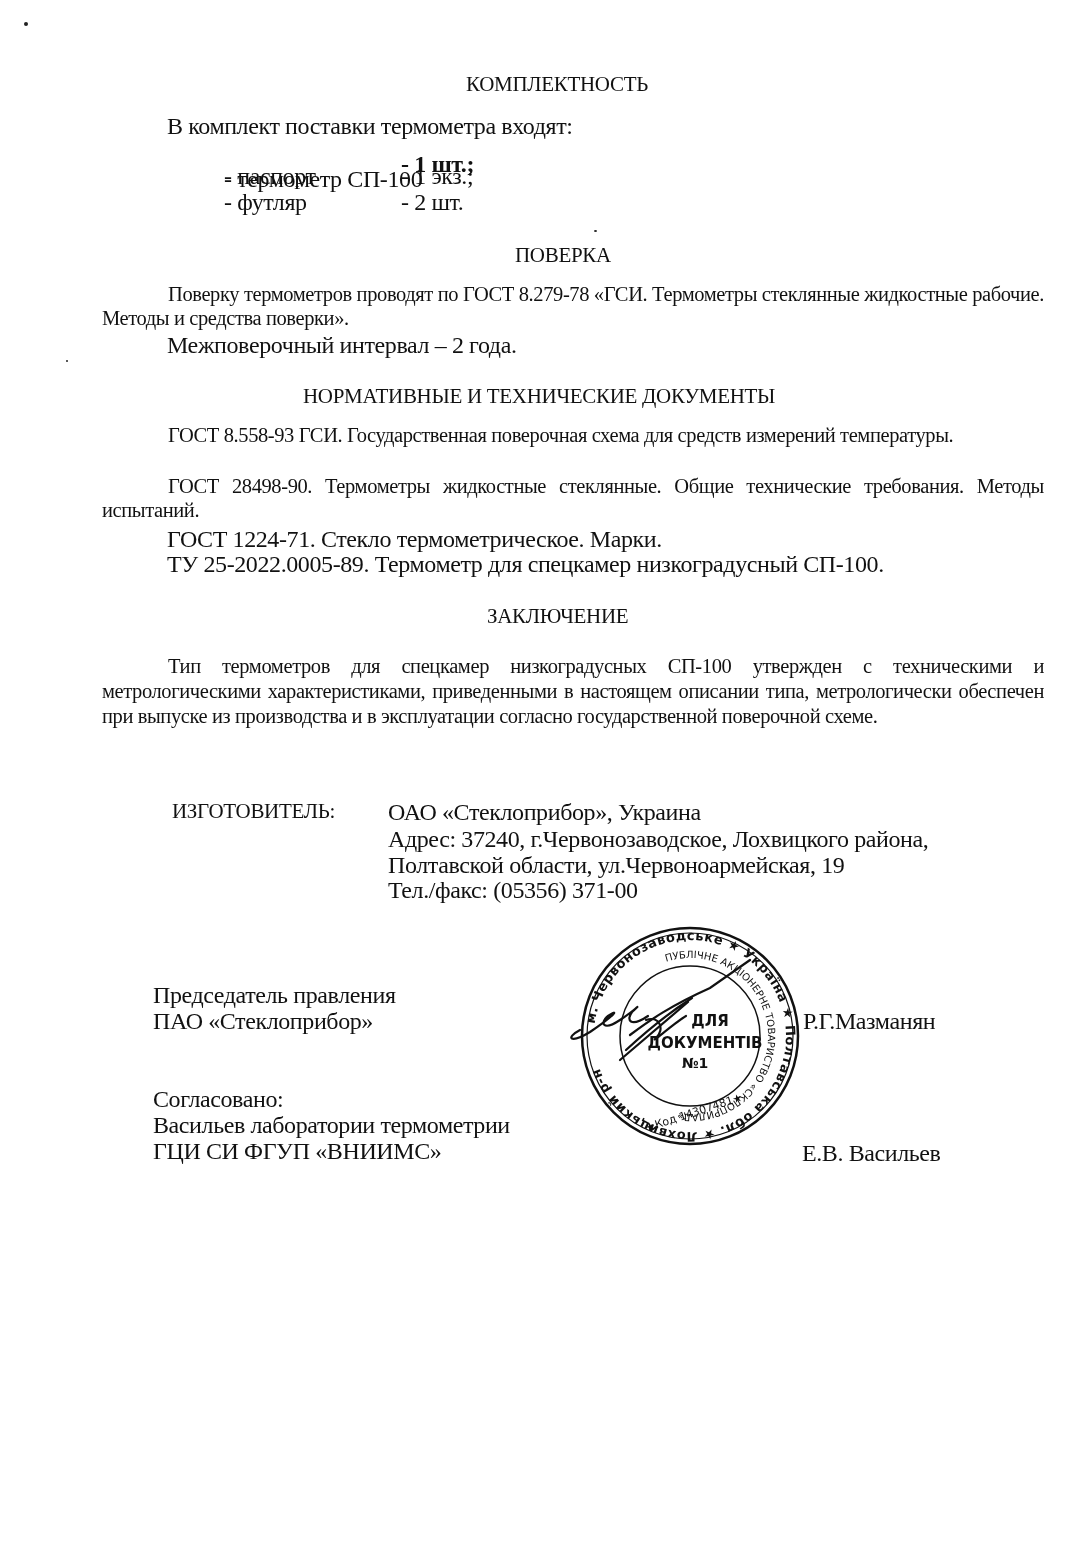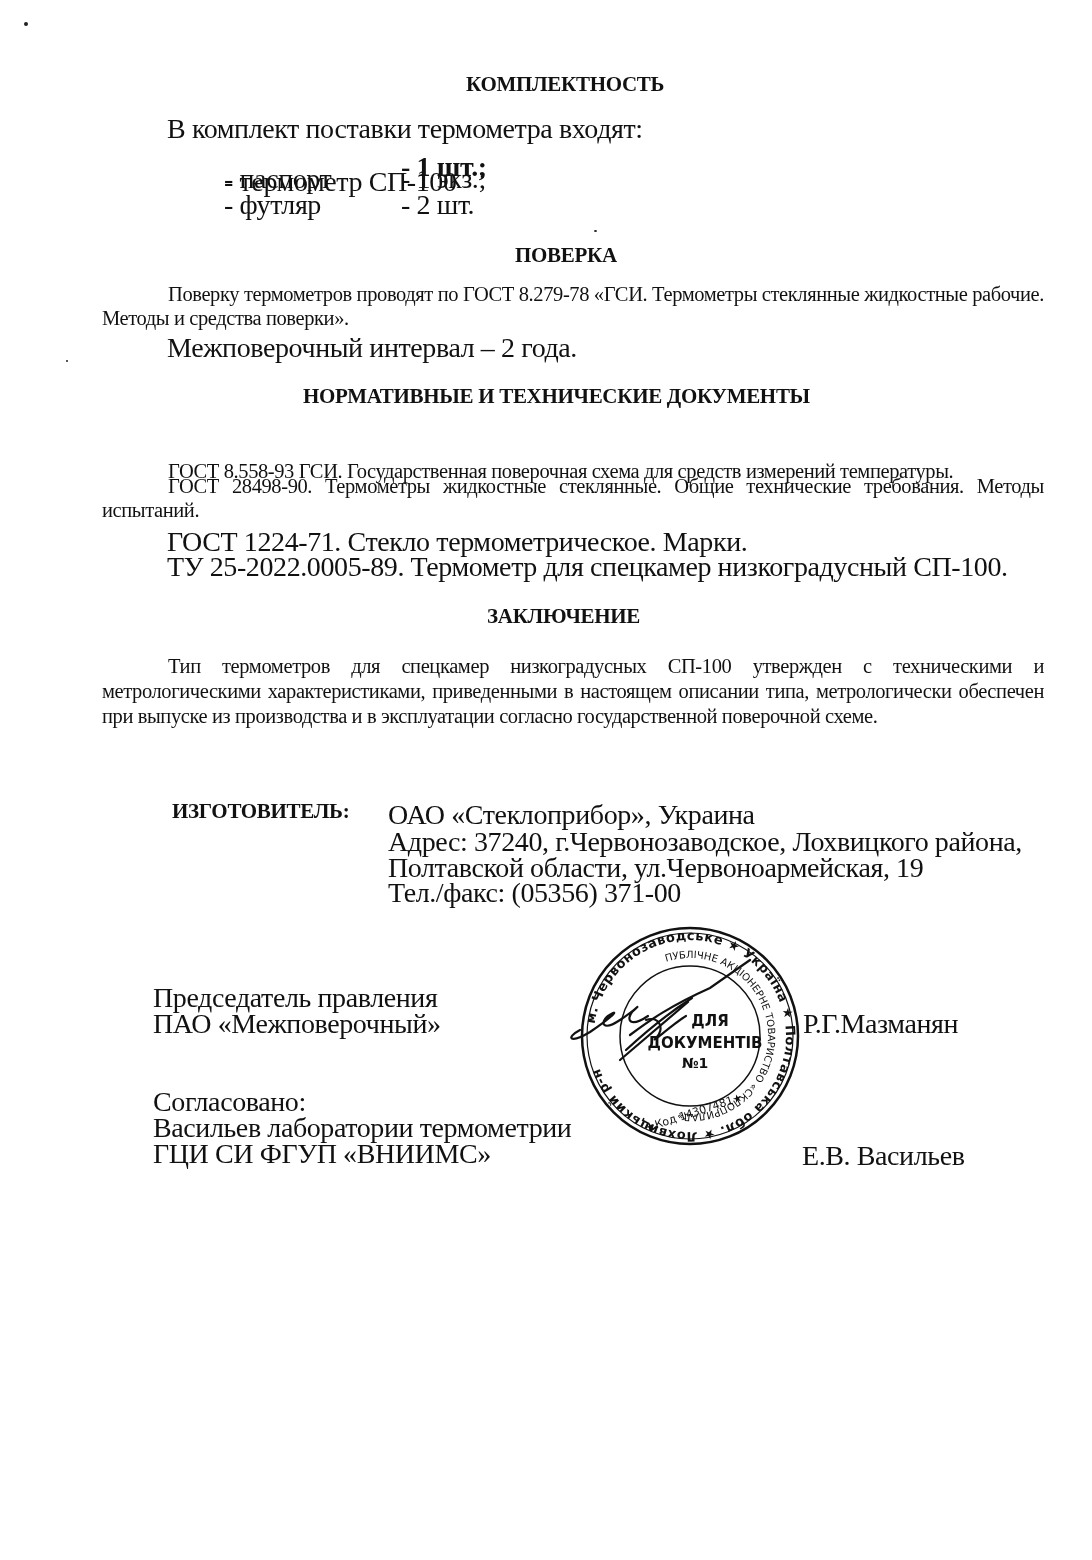--- a/index.html
+++ b/index.html
@@ -2,22 +2,22 @@
 <html><head>
 <meta charset="utf-8">
 <style>
   html, body { margin: 0; padding: 0; background: #ffffff; }
   body {
     width: 1092px; height: 1560px; position: relative; overflow: hidden;
     font-family: "Liberation Serif", "DejaVu Serif", serif;
     color: #111111;
   }
   .abs { position: absolute; white-space: nowrap; }
-  .h { font-weight: bold; font-size: 21px; letter-spacing: -0.3px; }
-  .t { font-size: 28px; letter-spacing: -0.4px; }
+  .h { font-weight: normal; font-size: 21px; letter-spacing: -0.3px; }
+  .t { font-size: 24px; letter-spacing: -0.4px; }
   .just {
     position: absolute; left: 102px; width: 942px;
     font-size: 20.5px; letter-spacing: -0.4px; line-height: 24px;
     text-align: justify; text-align-last: left;
   }
   .indent { text-indent: 66px; }
   .b { font-weight: normal; }
   .dot { position: absolute; background: #222; border-radius: 50%; }
   .stamp { position: absolute; left: 560px; top: 920px; width: 260px; height: 230px; }
 </style>
@@ -36,38 +36,38 @@
 <div class="abs t" style="left:224px;top:163px;">- паспорт</div>
 <div class="abs t" style="left:401px;top:163px;">- 1 экз.;</div>
 <div class="abs t" style="left:224px;top:189px;">- футляр</div>
 <div class="abs t" style="left:401px;top:189px;">- 2 шт.</div>
 
 <div class="abs h" style="left:515px;top:243px;">ПОВЕРКА</div>
 <div class="just indent" style="top:282px;">Поверку термометров проводят по ГОСТ 8.279-78 «ГСИ. Термометры стеклянные жидкостные рабочие. Методы и средства поверки».</div>
 <div class="abs t" style="left:167px;top:332px;">Межповерочный интервал – 2 года.</div>
 
 <div class="abs h" style="left:303px;top:384px;">НОРМАТИВНЫЕ И ТЕХНИЧЕСКИЕ ДОКУМЕНТЫ</div>
-<div class="just indent" style="top:423px;margin-top:36px;">ГОСТ 8.558-93 ГСИ. Государственная поверочная схема для средств измерений температуры.</div>
+<div class="just indent" style="top:423px;">ГОСТ 8.558-93 ГСИ. Государственная поверочная схема для средств измерений температуры.</div>
 <div class="just indent" style="top:474px;">ГОСТ 28498-90. Термометры жидкостные стеклянные. Общие технические требования. Методы испытаний.</div>
 <div class="abs t" style="left:167px;top:526px;">ГОСТ 1224-71. Стекло термометрическое. Марки.</div>
 <div class="abs t" style="left:167px;top:551px;">ТУ 25-2022.0005-89. Термометр для спецкамер низкоградусный СП-100.</div>
 
 <div class="abs h" style="left:487px;top:604px;">ЗАКЛЮЧЕНИЕ</div>
 <div class="just indent" style="top:643px;line-height:25px;margin-top:11px;">Тип термометров для спецкамер низкоградусных СП-100 утвержден с техническими и метрологическими характеристиками, приведенными в настоящем описании типа, метрологически обеспечен при выпуске из производства и в эксплуатации согласно государственной поверочной схеме.</div>
 
 <div class="abs h" style="left:172px;top:799px;">ИЗГОТОВИТЕЛЬ:</div>
 <div class="abs t" style="left:388px;top:799px;">
   <span class="b">ОАО «Стеклоприбор»</span><span>, Украина</span>
 </div>
 <div class="abs t" style="left:388px;top:826px;">Адрес: 37240, г.Червонозаводское, Лохвицкого района,</div>
 <div class="abs t" style="left:388px;top:852px;">Полтавской области, ул.Червоноармейская, 19</div>
 <div class="abs t" style="left:388px;top:877px;">Тел./факс: (05356) 371-00</div>
 
 <div class="abs t" style="left:153px;top:982px;">Председатель  правления</div>
-<div class="abs t" style="left:153px;top:1008px;">ПАО «Межповерочный»</div>
+<div class="abs t" style="left:153px;top:1008px;">ПАО «Стеклоприбор»</div>
 <div class="abs t" style="left:803px;top:1008px;">Р.Г.Мазманян</div>
 
 <div class="abs t" style="left:153px;top:1086px;">Согласовано:</div>
 <div class="abs t" style="left:153px;top:1112px;">Васильев лаборатории термометрии</div>
 <div class="abs t" style="left:153px;top:1138px;">ГЦИ СИ ФГУП «ВНИИМС»</div>
 <div class="abs t" style="left:802px;top:1140px;">Е.В. Васильев</div>
 
 <svg class="stamp" viewBox="0 0 260 230">
   <defs>
     <path id="outerArc" d="M 130,116 m -96,0 a 96,96 0 1,1 192,0 a 96,96 0 1,1 -192,0"></path>

